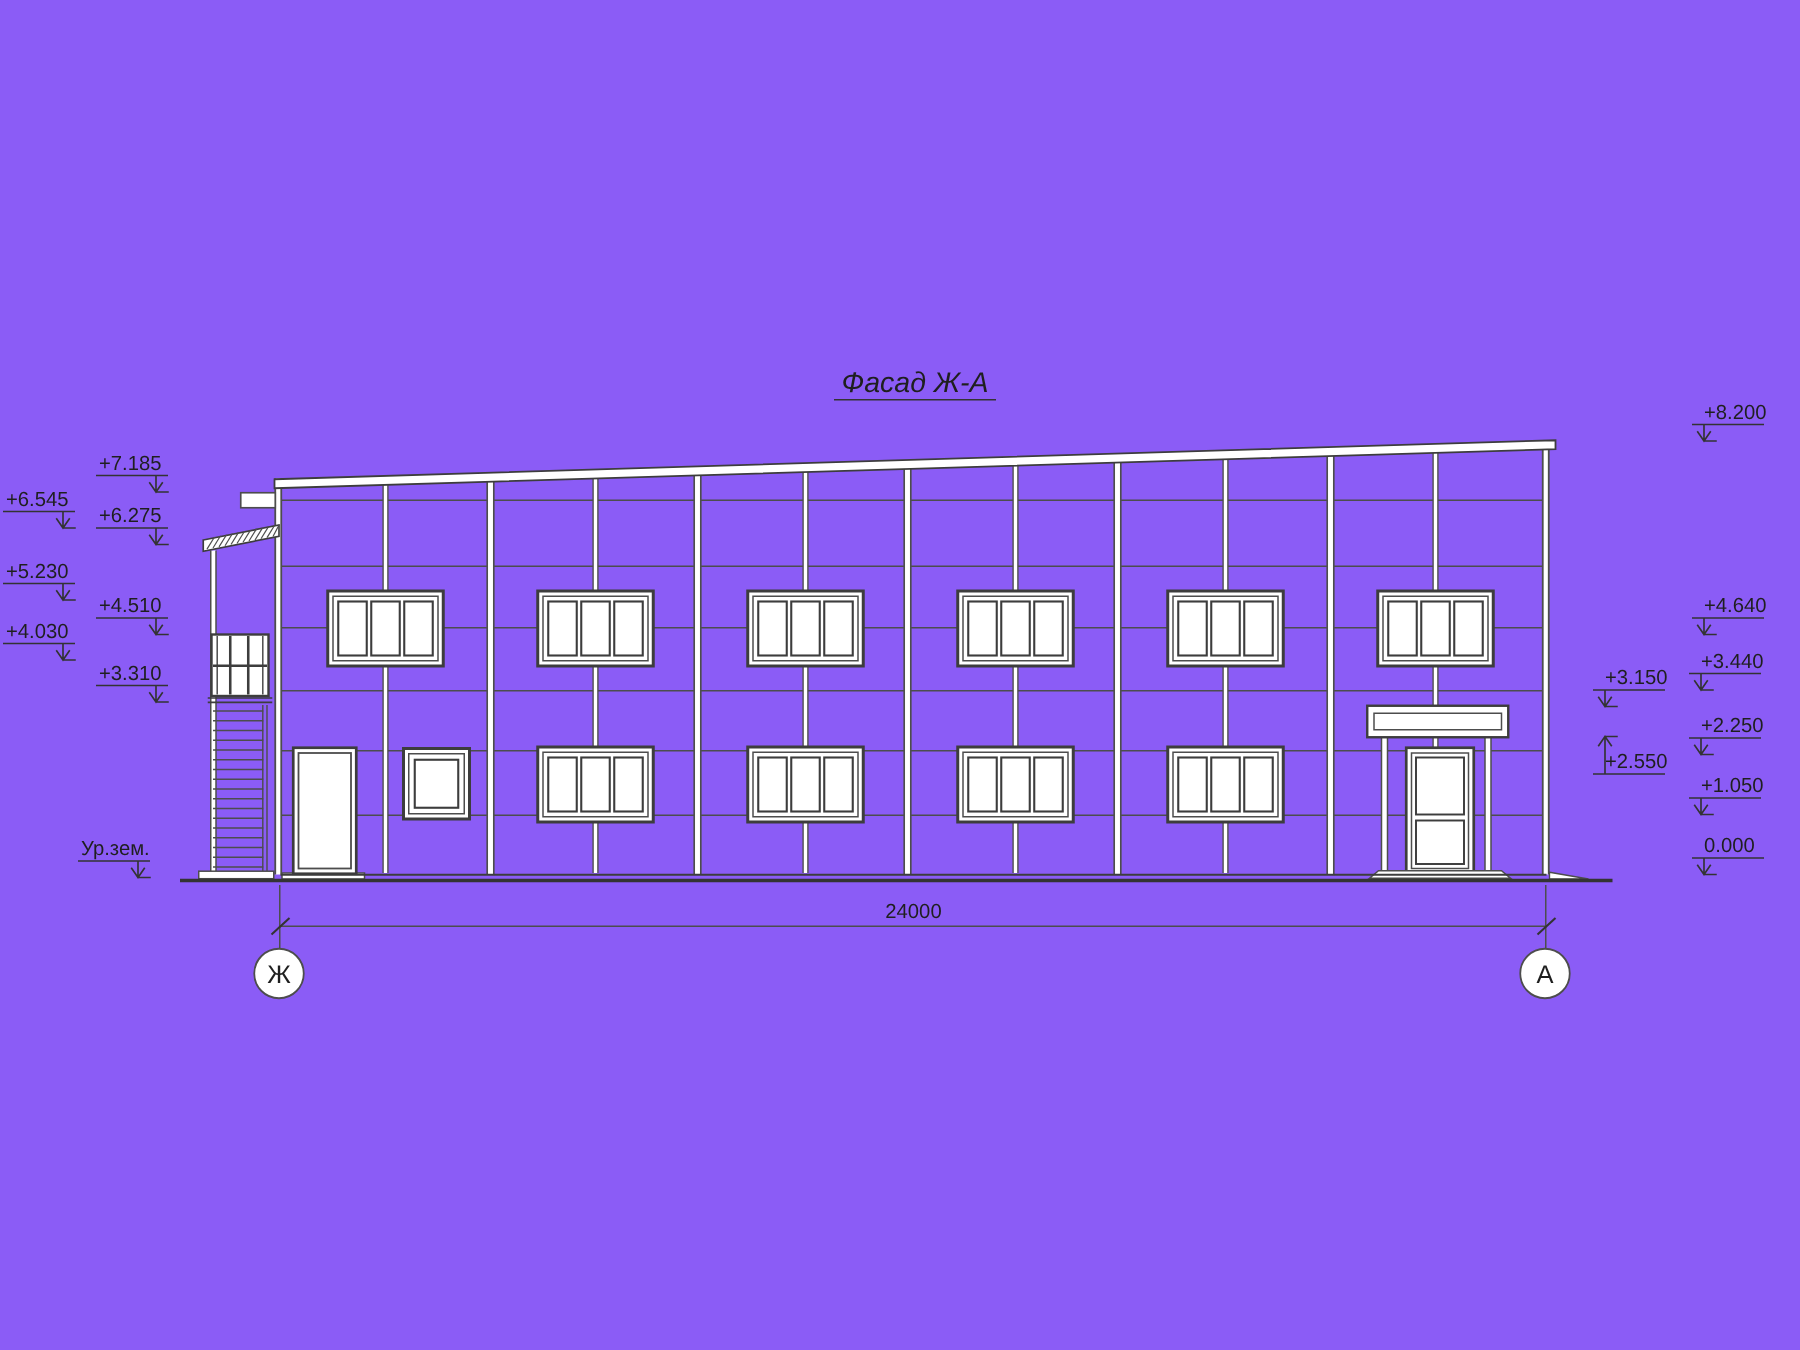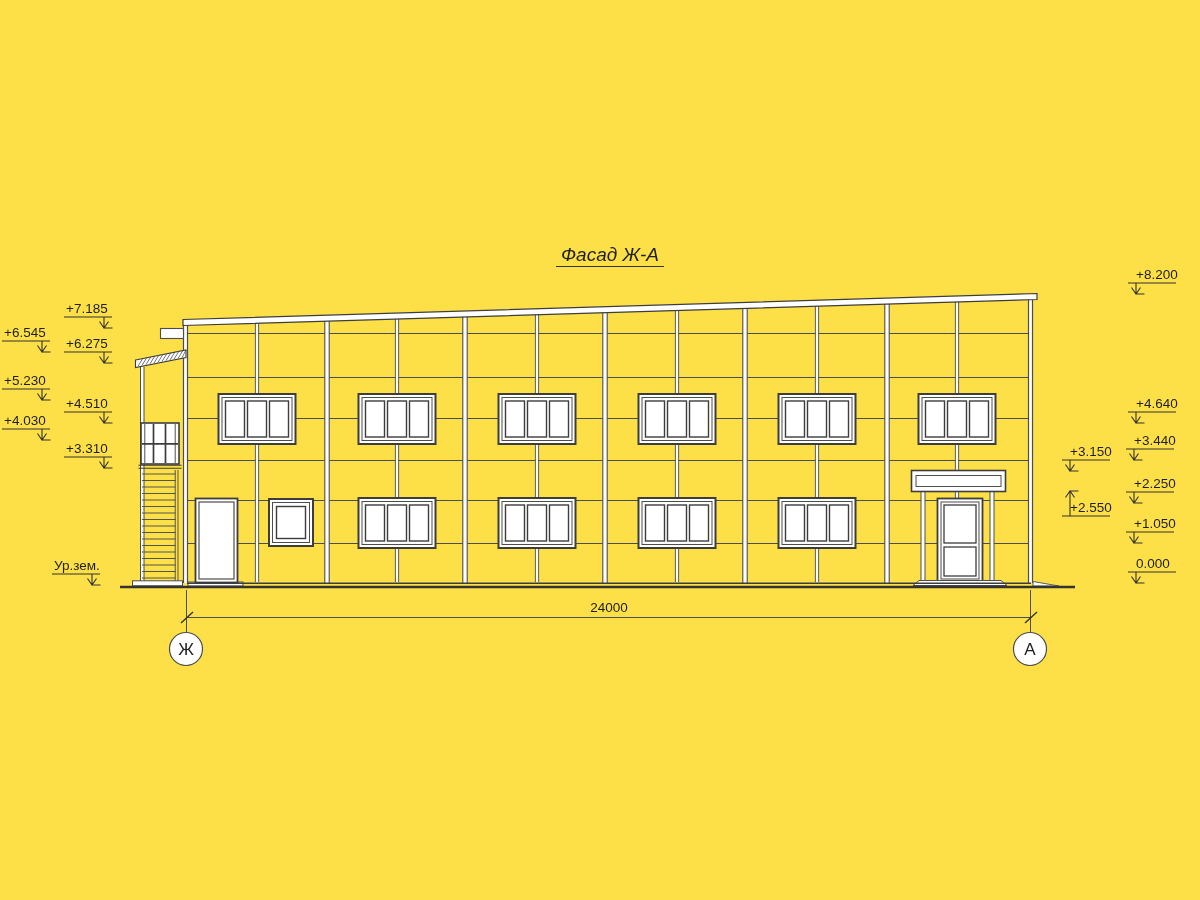--- a/index.html
+++ b/index.html
@@ -1,16 +1,16 @@
 <!DOCTYPE html>
 <html><head>
 <meta charset="utf-8">
 <style>
   html,body{margin:0;padding:0;background:#ffffff;}
-  .sheet{position:relative;width:1200px;height:900px;background:#fde047;overflow:hidden;
+  .sheet{position:relative;width:1200px;height:900px;background:#8b5cf6;overflow:hidden;
          font-family:"Liberation Sans", sans-serif;}
   svg text{fill:#1f1f1f;}
   .t-title{font-size:19px;font-style:italic;}
   .t-mark{font-size:13.5px;}
   .t-dim{font-size:13.5px;}
   .t-axis{font-size:17px;}
 </style>
 </head>
 <body>
 

